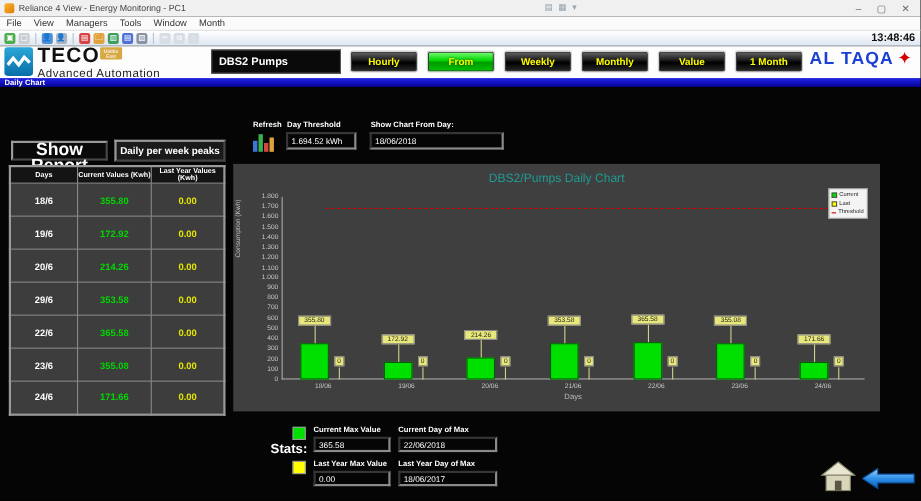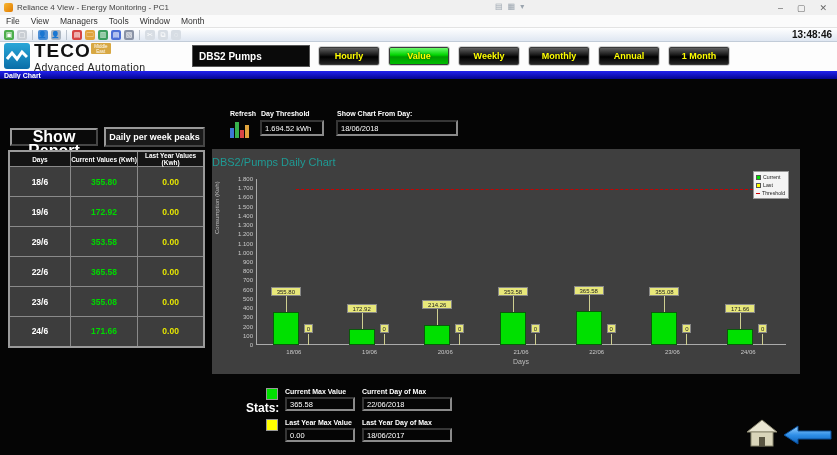--- a/index.html
+++ b/index.html
@@ -51,21 +51,21 @@
   .td-day { color:#fff; width:62px;margin-left:40px; }
   .td-cur { color:#00d800; width:68px; }
   .td-last { color:#e6e600; width:67px; }
   
   .ctl-label { position:absolute; color:#fff; font-size:7px; font-weight:bold; }
   .ctl-input { position:absolute; background:#050505; border:2px inset #8a8a8a; color:#fff; font-size:7.5px; font-family:"Liberation Sans",sans-serif; padding-left:3px; }
   .refresh-icon { position:absolute; left:230px; top:40px; width:20px; height:19px; display:flex; align-items:flex-end; gap:1px; cursor:pointer; }
   .refresh-icon i { display:block; width:4px; }
   
   .chart-panel { position:absolute; left:212px; top:70px; width:588px; height:225px; background:#3f3f3f; }
-  .chart-title { position:absolute; left:0; top:7px; width:100%; text-align:left; color:#1f9a94; font-size:11px; }
+  .chart-title { position:absolute; left:0; top:7px; width:100%; text-align:center; color:#1f9a94; font-size:11px; }
   .plot { position:absolute; left:44px; top:30px; width:530px; height:166px; border-left:1px solid #aaa; border-bottom:1px solid #aaa; }
   .ytick { position:absolute; width:34px; text-align:right; color:#c9c9c9; font-size:6px; }
   .ylab { position:absolute; left:2px; top:85px; color:#bdbdbd; font-size:6px; transform:rotate(-90deg); transform-origin:left top; white-space:nowrap; }
   .xtick { position:absolute; color:#c9c9c9; font-size:6px; text-align:center; }
   .xlabel { position:absolute; color:#bdbdbd; font-size:7px; text-align:center; }
   .bar { position:absolute; border:1px solid #063; }
   .bar-label { position:absolute; width:30px; height:9px; background:#e8e87a; border:1px solid #888; color:#222; font-size:6px; line-height:8px; text-align:center; }
   .bar-stem { position:absolute; width:1px; background:#cfcf90; }
   .zero-box { position:absolute; width:9px; height:9px; background:#e8e87a; border:1px solid #888; color:#222; font-size:6px; line-height:8px; text-align:center; }
   .threshold-line { position:absolute; border-top:1.5px dashed #cc0000; }
@@ -138,26 +138,30 @@
         </svg>
     </div>
     <div class="teco-texts">
       <span class="teco-name">TECO</span><span class="teco-badge">Middle East</span>
       <div class="teco-tagline">Advanced Automation</div>
     </div>
   </div>
   <div class="station-box">DBS2 Pumps</div>
   <div class="navbtns" id="navbtns">
       <div class="navbtn">Hourly</div>
-      <div class="navbtn active">Value</div>
+      <div class="navbtn active">From</div>
       <div class="navbtn">Weekly</div>
       <div class="navbtn">Monthly</div>
-      <div class="navbtn">Annual</div>
+      <div class="navbtn">Value</div>
       <div class="navbtn">1 Month</div>
     </div>
+  <div class="altaqa">
+    <span class="altaqa-text">AL TAQA</span>
+    <span class="altaqa-star">✦</span>
+  </div>
 </div>
 
 <div class="bluebar">Daily Chart</div>
 
 <div class="main">
 
   <button class="btn-dark" id="show-report">Show Report</button>
   <button class="btn-dark" id="daily-peaks">Daily per week peaks</button>
 
   <table class="data-table">
@@ -170,20 +174,25 @@
       </thead>
     <tbody id="table-body">
         <tr>
           <td class="td-day">18/6</td>
           <td class="td-cur">355.80</td>
           <td class="td-last">0.00</td>
         </tr>
         <tr>
           <td class="td-day">19/6</td>
           <td class="td-cur">172.92</td>
+          <td class="td-last">0.00</td>
+        </tr>
+        <tr>
+          <td class="td-day">20/6</td>
+          <td class="td-cur">214.26</td>
           <td class="td-last">0.00</td>
         </tr>
         <tr>
           <td class="td-day">29/6</td>
           <td class="td-cur">353.58</td>
           <td class="td-last">0.00</td>
         </tr>
         <tr>
           <td class="td-day">22/6</td>
           <td class="td-cur">365.58</td>

